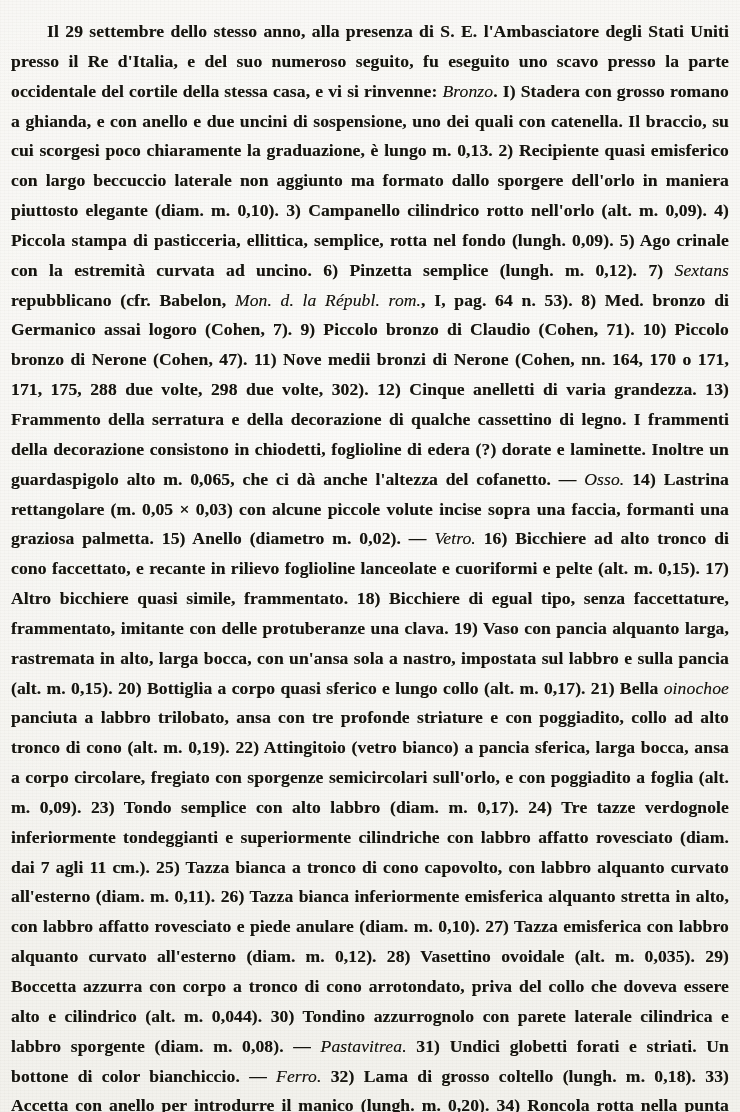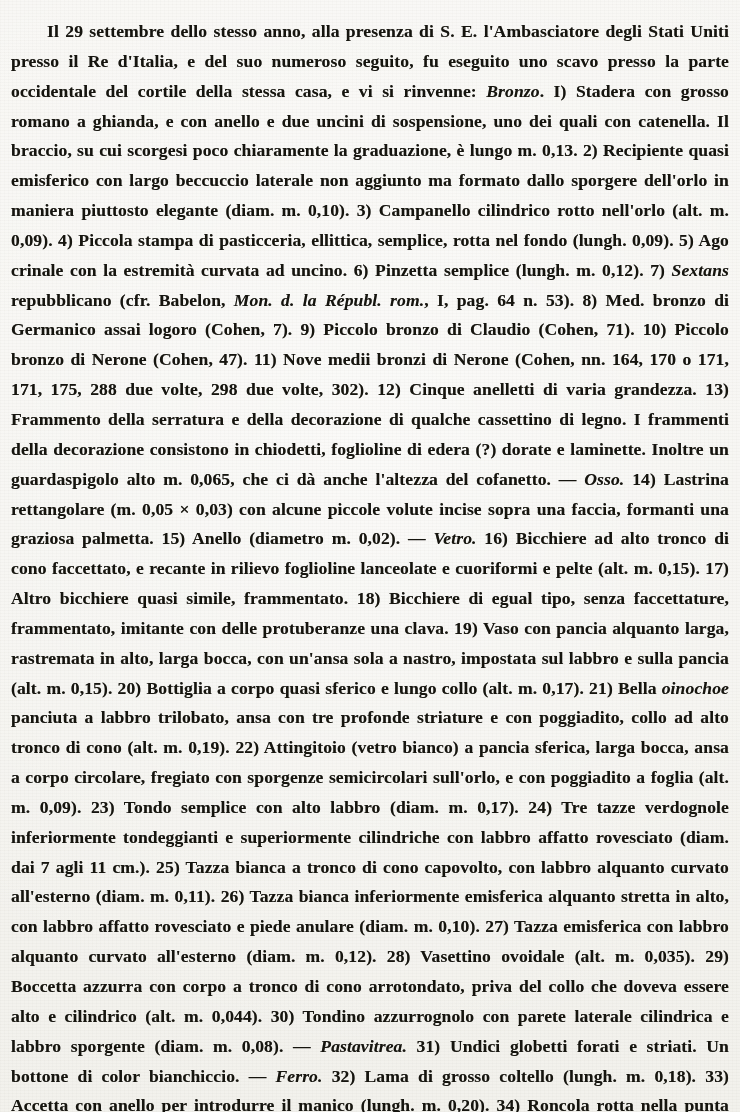--- a/index.html
+++ b/index.html
@@ -57,21 +57,21 @@
   }
 
   #textblock .indent {
     display: inline-block;
     width: 36px;
   }
 
   #textblock i,
   #textblock .it {
     font-style: italic;
-    font-weight: 700;
+    font-weight: 400;
   }
 </style>
 </head>
 <body>
 
 <div id="page">
 
   <div id="textblock"><span class="indent"></span><span>Il 29 settembre dello stesso anno, alla presenza di S. E. l'Ambasciatore degli Stati Uniti presso il Re d'Italia, e del suo numeroso seguito, fu eseguito uno scavo presso la parte occidentale del cortile della stessa casa, e vi si rinvenne: </span><i class="it">Bronzo</i><span>. I) Stadera con grosso romano a ghianda, e con anello e due uncini di sospensione, uno dei quali con catenella. Il braccio, su cui scorgesi poco chiaramente la graduazione, è lungo m. 0,13. 2) Recipiente quasi emisferico con largo beccuccio laterale non aggiunto ma formato dallo sporgere dell'orlo in maniera piuttosto elegante (diam. m. 0,10). 3) Campanello cilindrico rotto nell'orlo (alt. m. 0,09). 4) Piccola stampa di pasticceria, ellittica, semplice, rotta nel fondo (lungh. 0,09). 5) Ago crinale con la estremità curvata ad uncino. 6) Pinzetta semplice (lungh. m. 0,12). 7) </span><i class="it">Sextans</i><span> repubblicano (cfr. Babelon, </span><i class="it">Mon. d. la Républ. rom.</i><span>, I, pag. 64 n. 53). 8) Med. bronzo di Germanico assai logoro (Cohen, 7). 9) Piccolo bronzo di Claudio (Cohen, 71). 10) Piccolo bronzo di Nerone (Cohen, 47). 11) Nove medii bronzi di Nerone (Cohen, nn. 164, 170 o 171, 171, 175, 288 due volte, 298 due volte, 302). 12) Cinque anelletti di varia grandezza. 13) Frammento della serratura e della decorazione di qualche cassettino di legno. I frammenti della decorazione consistono in chiodetti, foglioline di edera (?) dorate e laminette. Inoltre un guardaspigolo alto m. 0,065, che ci dà anche l'altezza del cofanetto. — </span><i class="it">Osso.</i><span> 14) Lastrina rettangolare (m. 0,05 × 0,03) con alcune piccole volute incise sopra una faccia, formanti una graziosa palmetta. 15) Anello (diametro m. 0,02). — </span><i class="it">Vetro.</i><span> 16) Bicchiere ad alto tronco di cono faccettato, e recante in rilievo foglioline lanceolate e cuoriformi e pelte (alt. m. 0,15). 17) Altro bicchiere quasi simile, frammentato. 18) Bicchiere di egual tipo, senza faccettature, frammentato, imitante con delle protuberanze una clava. 19) Vaso con pancia alquanto larga, rastremata in alto, larga bocca, con un'ansa sola a nastro, impostata sul labbro e sulla pancia (alt. m. 0,15). 20) Bottiglia a corpo quasi sferico e lungo collo (alt. m. 0,17). 21) Bella </span><i class="it">oinochoe</i><span> panciuta a labbro trilobato, ansa con tre profonde striature e con poggiadito, collo ad alto tronco di cono (alt. m. 0,19). 22) Attingitoio (vetro bianco) a pancia sferica, larga bocca, ansa a corpo circolare, fregiato con sporgenze semicircolari sull'orlo, e con poggiadito a foglia (alt. m. 0,09). 23) Tondo semplice con alto labbro (diam. m. 0,17). 24) Tre tazze verdognole inferiormente tondeggianti e superiormente cilindriche con labbro affatto rovesciato (diam. dai 7 agli 11 cm.). 25) Tazza bianca a tronco di cono capovolto, con labbro alquanto curvato all'esterno (diam. m. 0,11). 26) Tazza bianca inferiormente emisferica alquanto stretta in alto, con labbro affatto rovesciato e piede anulare (diam. m. 0,10). 27) Tazza emisferica con labbro alquanto curvato all'esterno (diam. m. 0,12). 28) Vasettino ovoidale (alt. m. 0,035). 29) Boccetta azzurra con corpo a tronco di cono arrotondato, priva del collo che doveva essere alto e cilindrico (alt. m. 0,044). 30) Tondino azzurrognolo con parete laterale cilindrica e labbro sporgente (diam. m. 0,08). — </span><i class="it">Pastavitrea.</i><span> 31) Undici globetti forati e striati. Un bottone di color bianchiccio. — </span><i class="it">Ferro.</i><span> 32) Lama di grosso coltello (lungh. m. 0,18). 33) Accetta con anello per introdurre il manico (lungh. m. 0,20). 34) Roncola rotta nella punta (lungh. m. 0,28). 35) Due chiavi (lungh. m. 0,06 e m. 0,12). 36) Due puntali di aste (lungh. m. 0,27). — </span></div>
 
 </div>

